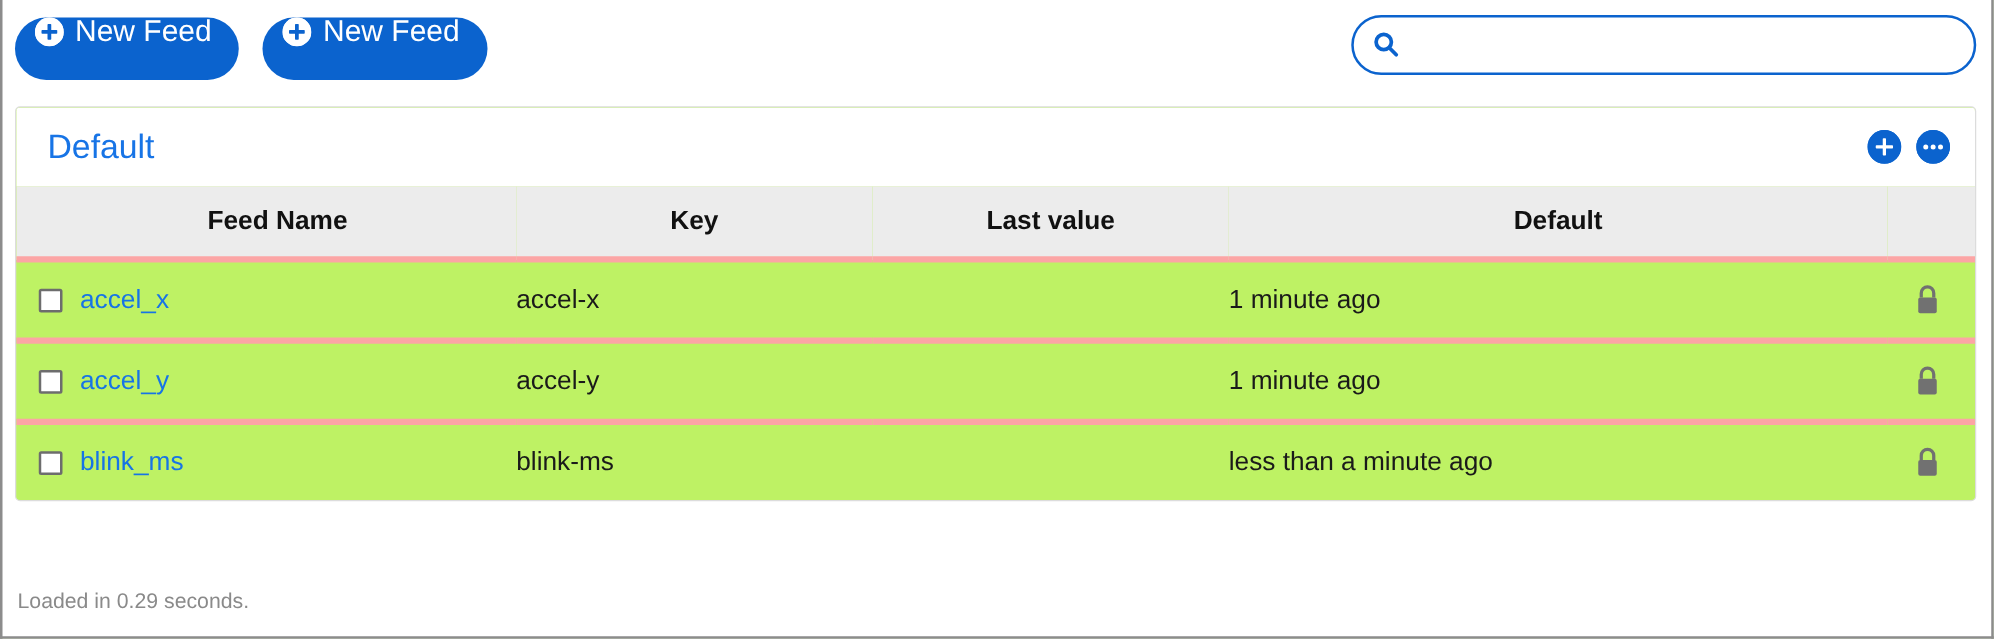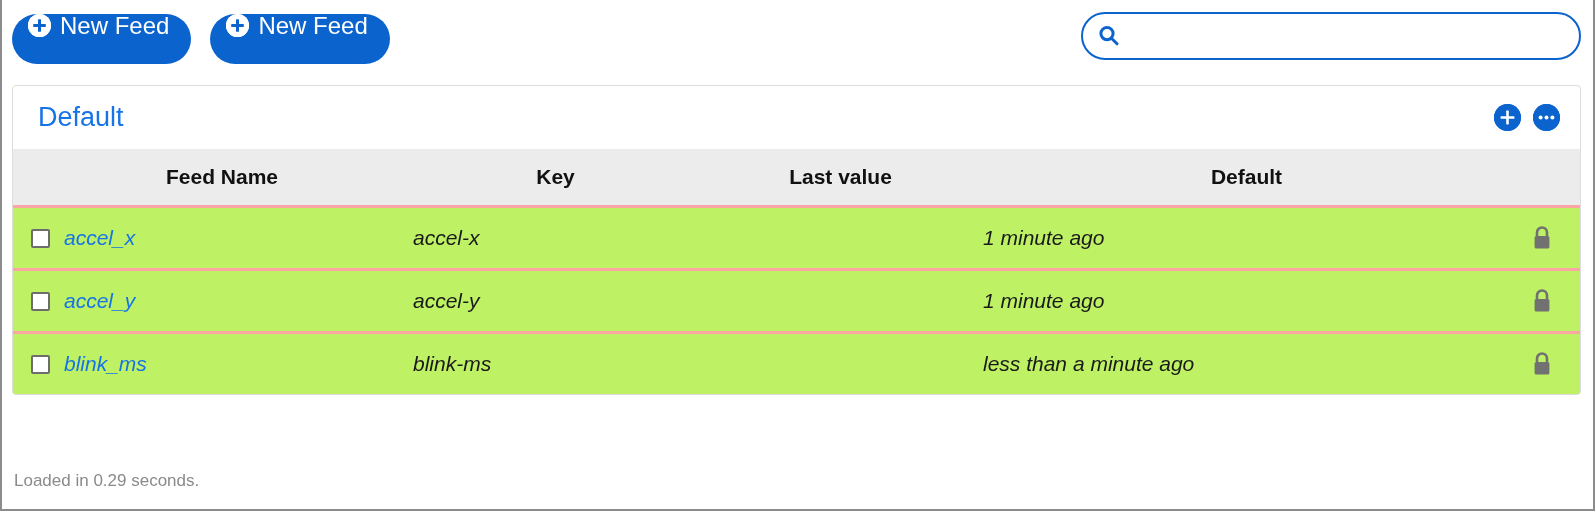--- a/index.html
+++ b/index.html
@@ -156,28 +156,27 @@
     text-align: center;
     font-size: 21px;
     font-weight: bold;
     color: #111111;
     padding: 16px 0 16px 0;
     height: 56px;
     box-sizing: border-box;
     font-family: "Liberation Sans", sans-serif;
   }
   table.feeds tbody td {
-    border-top: 3px solid #fca5a5;
+    border-top: 5px solid #fca5a5;
     font-size: 21px;
     color: #1a1a1a;
     height: 60px;
     padding: 0;
     font-family: "Liberation Sans", sans-serif;
     vertical-align: middle;
-    font-style: italic;
   }
   .col-name  { width: 400px; padding-left: 18px !important; }
   .col-key   { width: 285px; }
   .col-last  { width: 285px; }
   .col-rec   { width: auto;  }
   .col-lock  { width: 70px; }
 
   .name-cell {
     display: flex;
     align-items: center;

